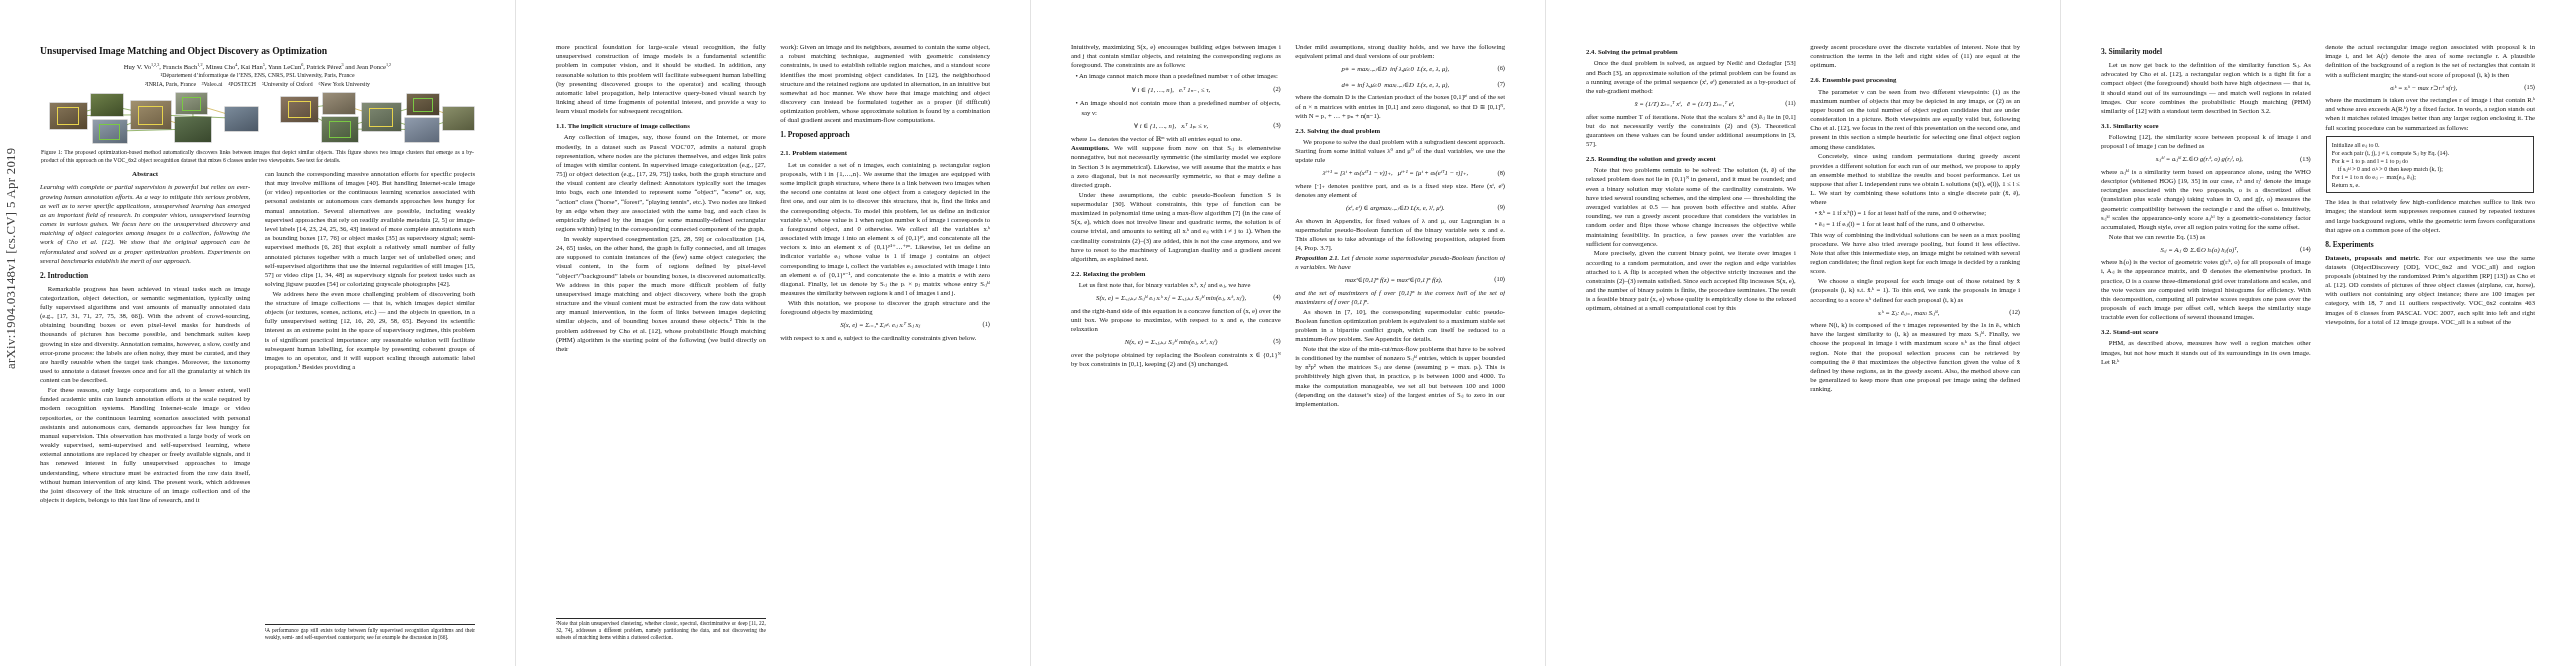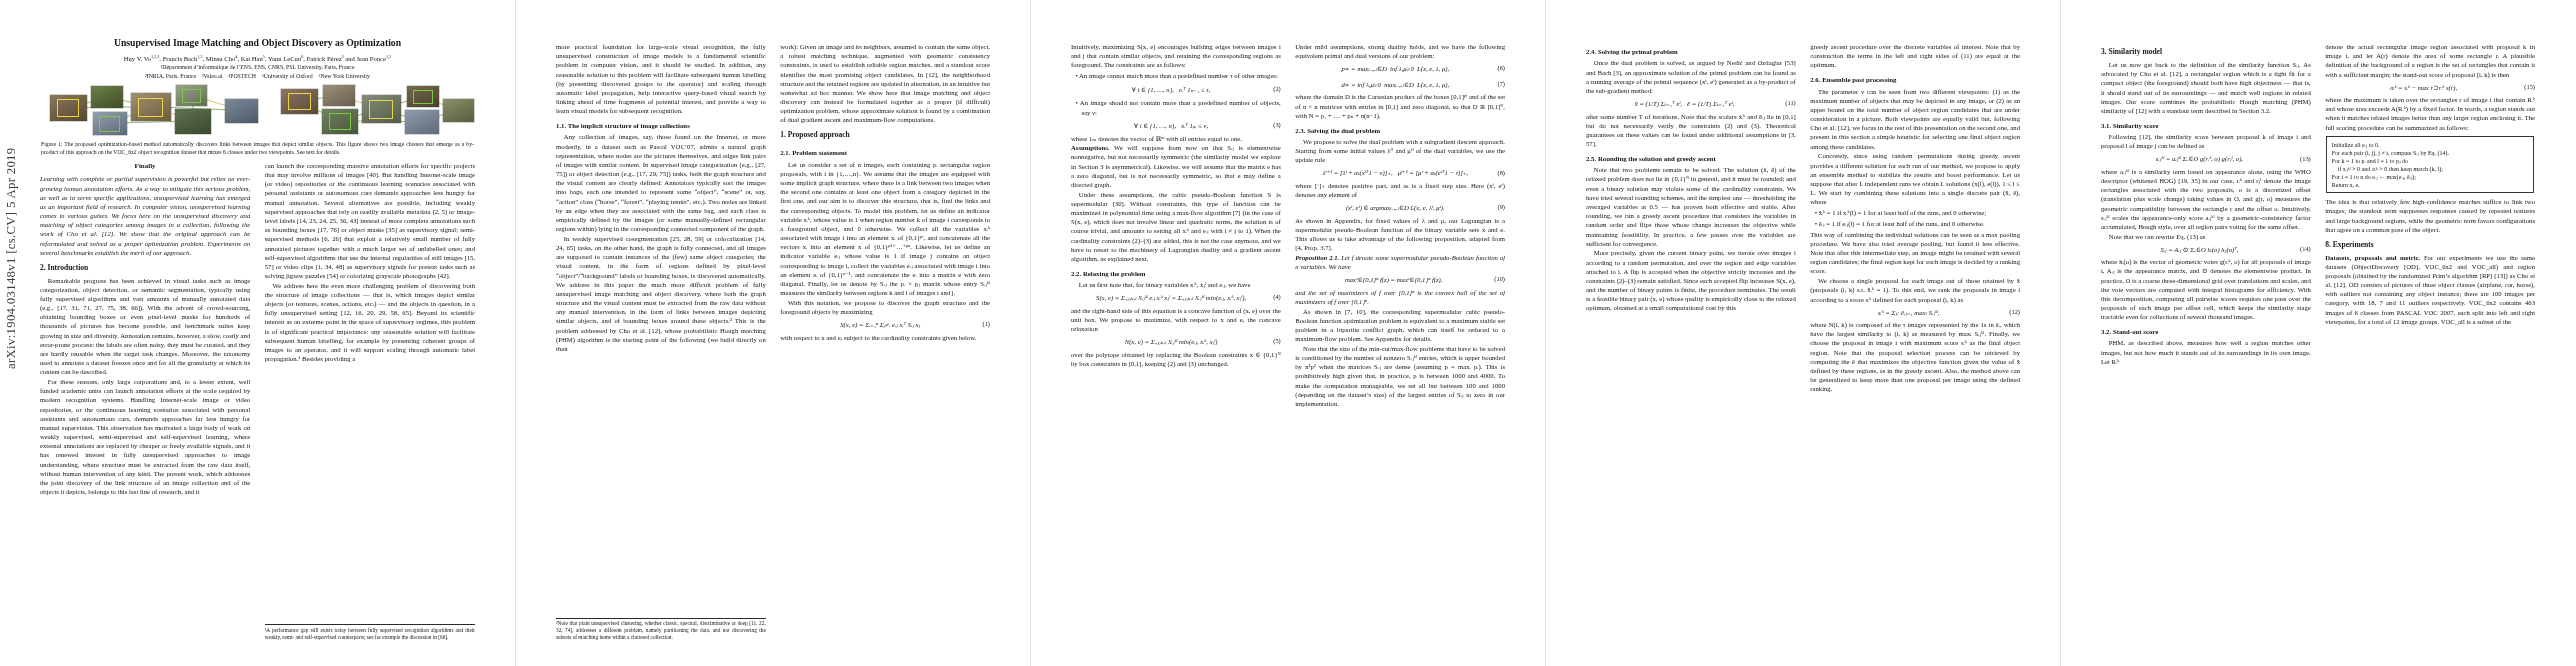--- a/index.html
+++ b/index.html
@@ -7,21 +7,21 @@
   .page{width:515px;height:667px;box-sizing:border-box;background:#fff;position:relative;
         padding:37px 40px 21px;display:flex;flex-direction:column;font-family:"Liberation Serif","DejaVu Serif",serif;color:#151515;}
   .page + .page{border-left:0.6px solid #e2e2e2;}
   
   .arxiv{position:absolute;left:4.4px;top:92px;height:333px;width:19px;
          writing-mode:vertical-rl;transform:rotate(180deg);
          font-size:12.8px;color:#3f3f3f;letter-spacing:0.3px;text-align:center;
          font-family:"Liberation Serif","DejaVu Serif",serif;}
   
   .titleblock{flex:0 0 auto;}
-  .title{text-align:center;font-size:9.7px;font-weight:bold;margin-top:0;}
+  .title{font-size:9.7px;font-weight:bold;margin-top:8px;}
   .authors{text-align:center;font-size:6.6px;margin-top:6.1px;}
   .authors sup{font-size:4.2px;}
   .affil{text-align:center;font-size:5.8px;margin-top:2.2px;}
   
   .figure{flex:0 0 auto;margin-top:5.6px;}
   .figcanvas{position:relative;height:53px;margin:0 2.2px;}
   .figcanvas svg{position:absolute;left:0;top:0;width:100%;height:100%;}
   .thumb{position:absolute;box-shadow:0 0 0 0.6px rgba(0,0,0,.28);}
   .tbox{position:absolute;left:18%;top:16%;width:56%;height:60%;border:0.9px solid;}
   .figcap{font-size:5.7px;line-height:1.3;text-align:justify;margin:3.9px 1.1px 0;}
@@ -108,21 +108,21 @@
           <div class="thumb" style="left: 363px; top: 25.6px; width: 34px; height: 24.5px; background: linear-gradient(155deg, rgb(144, 156, 173) 0%, rgb(94, 105, 121) 100%);"></div>
           <div class="thumb" style="left: 365px; top: 2.2px; width: 32px; height: 21px; background: linear-gradient(155deg, rgb(119, 105, 79) 0%, rgb(74, 63, 45) 100%);">
             <div class="tbox" style="border-color: rgb(122, 201, 67);"></div>
           </div>
           <div class="thumb" style="left: 401px; top: 14.5px; width: 31px; height: 23px; background: linear-gradient(155deg, rgb(138, 143, 106) 0%, rgb(88, 92, 62) 100%);"></div>
         </div>
       <p class="figcap">Figure 1: The proposed optimization-based method automatically discovers links between images that depict similar objects. This figure shows two image clusters that emerge as a by-product of this approach on the VOC_6x2 object recognition dataset that mixes 6 classes under two viewpoints. See text for details.</p>
     </div>
     <div class="cols">
       <div class="col">
-          <div class="abshead">Finally</div>
+          <div class="abshead">Abstract</div>
           <p class="para ni it">Learning with complete or partial supervision is powerful but relies on ever-growing human annotation efforts. As a way to mitigate this serious problem, as well as to serve specific applications, unsupervised learning has emerged as an important field of research. In computer vision, unsupervised learning comes in various guises. We focus here on the unsupervised discovery and matching of object categories among images in a collection, following the work of Cho et al. [12]. We show that the original approach can be reformulated and solved as a proper optimization problem. Experiments on several benchmarks establish the merit of our approach.</p>
           <div class="h1">2. Introduction</div>
           <p class="para">Remarkable progress has been achieved in visual tasks such as image categorization, object detection, or semantic segmentation, typically using fully supervised algorithms and vast amounts of manually annotated data (e.g., [17, 31, 71, 27, 75, 38, 66]). With the advent of crowd-sourcing, obtaining bounding boxes or even pixel-level masks for hundreds of thousands of pictures has become possible, and benchmark suites keep growing in size and diversity. Annotation remains, however, a slow, costly and error-prone process: the labels are often noisy, they must be curated, and they are hardly reusable when the target task changes. Moreover, the taxonomy used to annotate a dataset freezes once and for all the granularity at which its content can be described.</p>
           <p class="para">For these reasons, only large corporations and, to a lesser extent, well funded academic units can launch annotation efforts at the scale required by modern recognition systems. Handling Internet-scale image or video repositories, or the continuous learning scenarios associated with personal assistants and autonomous cars, demands approaches far less hungry for manual supervision. This observation has motivated a large body of work on weakly supervised, semi-supervised and self-supervised learning, where external annotations are replaced by cheaper or freely available signals, and it has renewed interest in fully unsupervised approaches to image understanding, where structure must be extracted from the raw data itself, without human intervention of any kind. The present work, which addresses the joint discovery of the link structure of an image collection and of the objects it depicts, belongs to this last line of research, and it</p>
         </div>
       <div class="col">
           <p class="para ni">can launch the corresponding massive annotation efforts for specific projects that may involve millions of images [40]. But handling Internet-scale image (or video) repositories or the continuous learning scenarios associated with personal assistants or autonomous cars demands approaches less hungry for manual annotation. Several alternatives are possible, including weakly supervised approaches that rely on readily available metadata [2, 5] or image-level labels [14, 23, 24, 25, 36, 43] instead of more complete annotations such as bounding boxes [17, 76] or object masks [35] as supervisory signal; semi-supervised methods [6, 26] that exploit a relatively small number of fully annotated pictures together with a much larger set of unlabelled ones; and self-supervised algorithms that use the internal regularities of still images [15, 57] or video clips [1, 34, 48] as supervisory signals for pretext tasks such as solving jigsaw puzzles [54] or colorizing grayscale photographs [42].</p>
           <p class="para">We address here the even more challenging problem of discovering both the structure of image collections — that is, which images depict similar objects (or textures, scenes, actions, etc.) — and the objects in question, in a fully unsupervised setting [12, 16, 20, 29, 58, 65]. Beyond its scientific interest as an extreme point in the space of supervisory regimes, this problem is of significant practical importance: any reasonable solution will facilitate subsequent human labelling, for example by presenting coherent groups of images to an operator, and it will support scaling through automatic label propagation.¹ Besides providing a</p>
           <p class="footnote">¹A performance gap still exists today between fully supervised recognition algorithms and their weakly, semi- and self-supervised counterparts; see for example the discussion in [66].</p>
         </div>

